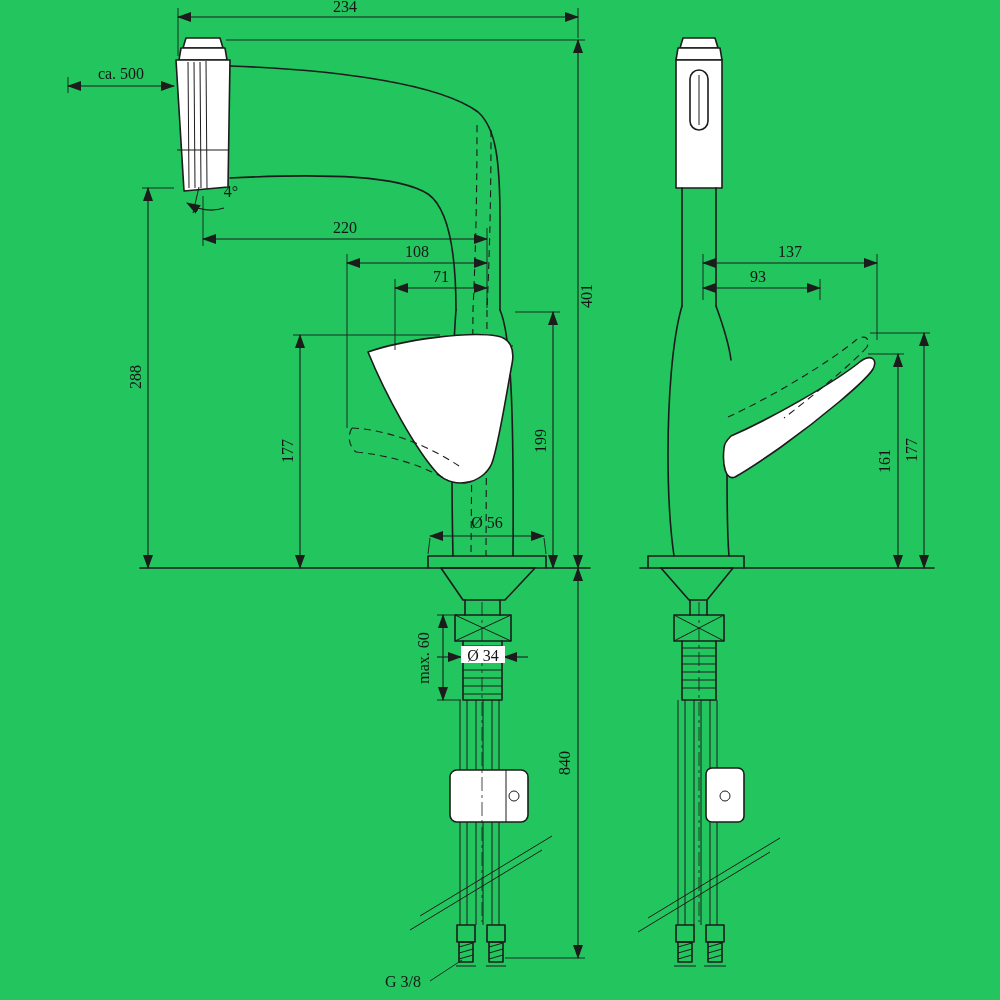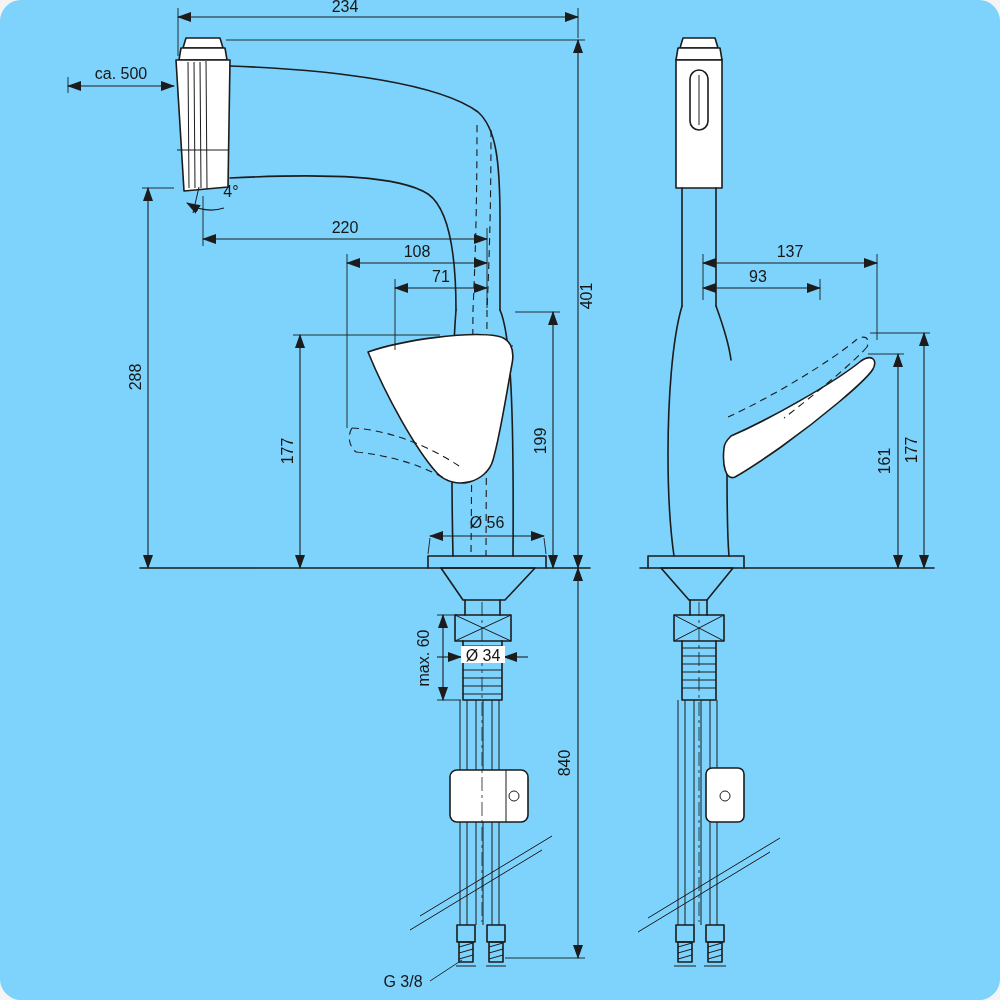--- a/index.html
+++ b/index.html
@@ -1,17 +1,17 @@
 <!DOCTYPE html>
 <html><head>
 <meta charset="utf-8">
 <style>
   html,body{margin:0;padding:0;background:#f4f4f4;}
-  .stage{width:1000px;height:1000px;background:#7dd3fc;position:relative;margin:0 auto;
-         font-family:Liberation Sans, sans-serif;border-radius:21px;}
+  .stage{width:1000px;height:1000px;background:#22c55e;position:relative;margin:0 auto;
+         font-family:Liberation Serif, serif;}
   svg{display:block;}
   .ol{fill:none;stroke:#1c1c1c;stroke-width:1.6;stroke-linejoin:round;stroke-linecap:round;}
   .olf{fill:#ffffff;stroke:#1c1c1c;stroke-width:1.6;stroke-linejoin:round;}
   .thin{fill:none;stroke:#1c1c1c;stroke-width:1;}
   .dim{fill:none;stroke:#1c1c1c;stroke-width:1.1;}
   .ext{fill:none;stroke:#1c1c1c;stroke-width:0.9;}
   .dash{fill:none;stroke:#1c1c1c;stroke-width:1.1;stroke-dasharray:7 5;}
   .cline{fill:none;stroke:#1c1c1c;stroke-width:0.8;stroke-dasharray:14 4 3 4;}
   text.dlab{font-size:16px;fill:#161616;}
   .whitebg{fill:#ffffff;stroke:none;}

